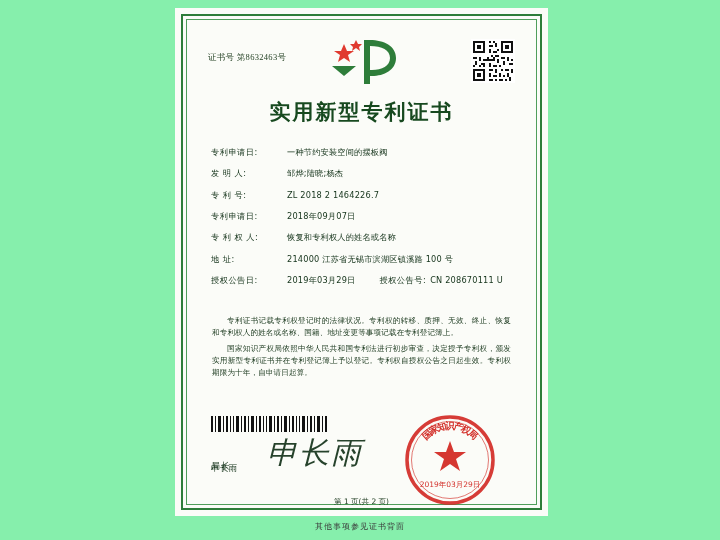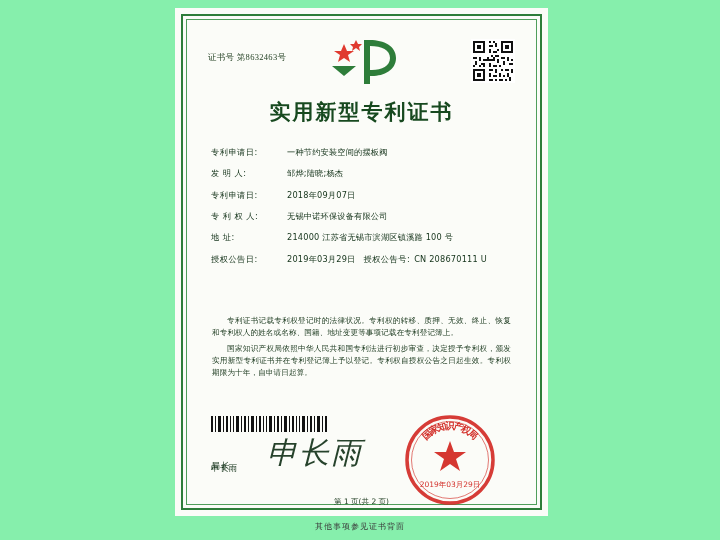--- a/index.html
+++ b/index.html
@@ -125,21 +125,21 @@
     font-family: "DejaVu Sans", sans-serif;
     font-size: 8.2px;
   }
   .fvalue {
     font-family: "DejaVu Sans", sans-serif;
     font-size: 8.2px;
     letter-spacing: 0.2px;
   }
   .frow.pair .fvalue { flex: 0 0 auto; }
   .frow.pair .flabel2 {
-    margin-left: 8px;
+    margin-left: 24px;
     letter-spacing: 0.5px;
     font-family: "DejaVu Sans", sans-serif;
     font-size: 8.2px;
     text-align: right;
   }
 
   .body-text {
     position: absolute;
     left: 37px;
     right: 37px;
@@ -328,26 +328,30 @@
     <div class="fields">
       <div class="frow">
         <span class="flabel">专利申请日:</span>
         <span class="fvalue">一种节约安装空间的摆板阀</span>
       </div>
       <div class="frow">
         <span class="flabel">发 明 人:</span>
         <span class="fvalue">邹烨;陆晓;杨杰</span>
       </div>
       <div class="frow">
+        <span class="flabel">专 利 号:</span>
+        <span class="fvalue">ZL 2018 2 1464226.7</span>
+      </div>
+      <div class="frow">
         <span class="flabel">专利申请日:</span>
         <span class="fvalue">2018年09月07日</span>
       </div>
       <div class="frow">
         <span class="flabel">专 利 权 人:</span>
-        <span class="fvalue">无锡中诺环保设备有限公司</span>
+        <span class="fvalue">恢复和专利权人的姓名或名称</span>
       </div>
       <div class="frow">
         <span class="flabel">地 址:</span>
         <span class="fvalue">214000 江苏省无锡市滨湖区镇溪路 100 号</span>
       </div>
       <div class="frow pair">
         <span class="flabel">授权公告日:</span>
         <span class="fvalue">2019年03月29日</span>
         <span class="flabel2">授权公告号:</span>
         <span class="fvalue" style="margin-left:4px">CN 208670111 U</span>

